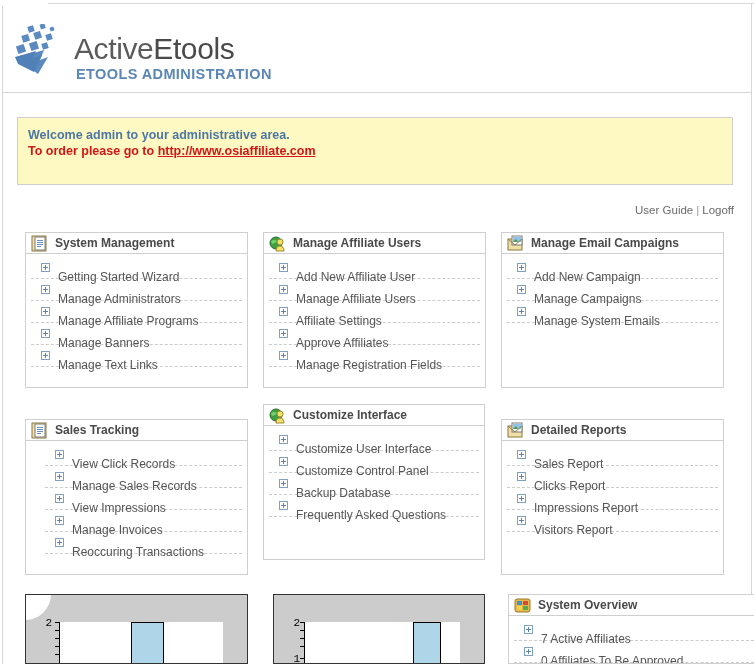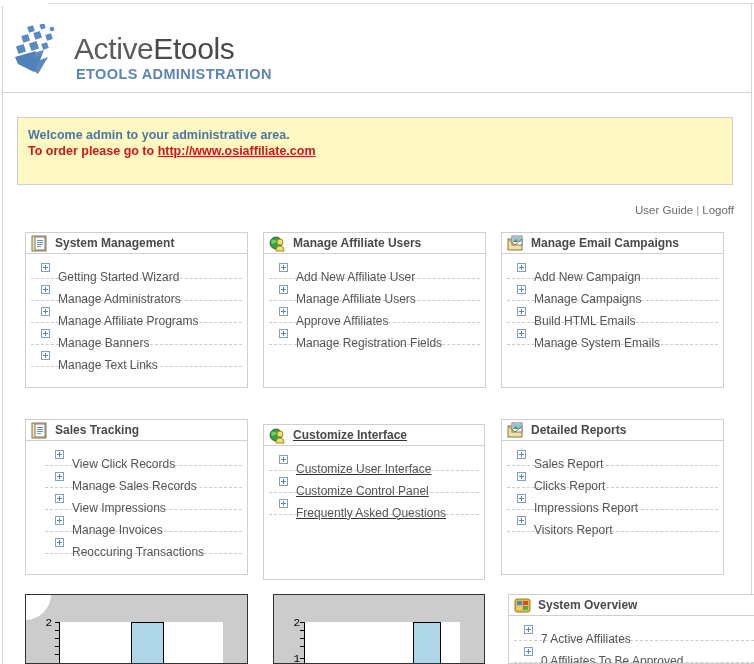--- a/index.html
+++ b/index.html
@@ -339,20 +339,24 @@
       <div class="panel-item">
           <span class="bullet"></span>
           <span class="panel-item-label">Add New Affiliate User</span>
         </div>
       <div class="panel-item">
           <span class="bullet"></span>
           <span class="panel-item-label">Manage Affiliate Users</span>
         </div>
       <div class="panel-item">
           <span class="bullet"></span>
+          <span class="panel-item-label">Affiliate Settings</span>
+        </div>
+      <div class="panel-item">
+          <span class="bullet"></span>
           <span class="panel-item-label">Approve Affiliates</span>
         </div>
       <div class="panel-item">
           <span class="bullet"></span>
           <span class="panel-item-label">Manage Registration Fields</span>
         </div>
     </div>
   </div>
 
   <div class="panel" style="left:501px; top:232px; width:223px;">
@@ -367,24 +371,20 @@
       <span class="panel-head-title">Manage Email Campaigns</span>
     </div>
     <div class="panel-body" style="height:134px;">
       <div class="panel-item">
           <span class="bullet"></span>
           <span class="panel-item-label">Add New Campaign</span>
         </div>
       <div class="panel-item">
           <span class="bullet"></span>
           <span class="panel-item-label">Manage Campaigns</span>
-        </div>
-      <div class="panel-item">
-          <span class="bullet"></span>
-          <span class="panel-item-label">Build HTML Emails</span>
         </div>
       <div class="panel-item">
           <span class="bullet"></span>
           <span class="panel-item-label">Manage System Emails</span>
         </div>
     </div>
   </div>
 
   <div class="panel" style="left:25px; top:419px; width:223px;">
     <div class="panel-head">
@@ -415,39 +415,43 @@
           <span class="bullet"></span>
           <span class="panel-item-label">Manage Invoices</span>
         </div>
       <div class="panel-item">
           <span class="bullet"></span>
           <span class="panel-item-label">Reoccuring Transactions</span>
         </div>
     </div>
   </div>
 
-  <div class="panel" style="left:263px; top:424px; width:222px;text-decoration:underline;">
+  <div class="panel" style="left:263px; top:404px; width:222px;">
     <div class="panel-head">
       <svg class="head-icon" viewBox="0 0 17 17">
         <circle cx="7" cy="8" r="6" fill="#3f9f3f" stroke="#2a6b2a" stroke-width="1"></circle>
         <path d="M2 6 Q5 4 8 6 Q6 9 3 9 Z" fill="#6fd46f"></path>
         <path d="M7 12 Q10 11 12 13" fill="#6fd46f"></path>
         <circle cx="11" cy="7" r="3" fill="#f5e06a" stroke="#9a8a2a" stroke-width="1"></circle>
         <path d="M7 16 Q7 11 11 11 Q15 11 15 16 Z" fill="#f5e06a" stroke="#9a8a2a" stroke-width="1"></path>
       </svg>
       <span class="panel-head-title">Customize Interface</span>
     </div>
     <div class="panel-body" style="height:134px;">
       <div class="panel-item">
           <span class="bullet"></span>
           <span class="panel-item-label">Customize User Interface</span>
         </div>
       <div class="panel-item">
           <span class="bullet"></span>
           <span class="panel-item-label">Customize Control Panel</span>
+        </div>
+      <div class="panel-item">
+          <span class="bullet"></span>
+          <span class="panel-item-label">Backup Database</span>
         </div>
       <div class="panel-item">
           <span class="bullet"></span>
           <span class="panel-item-label">Frequently Asked Questions</span>
         </div>
     </div>
   </div>
 
   <div class="panel" style="left:501px; top:419px; width:223px;">
     <div class="panel-head">

